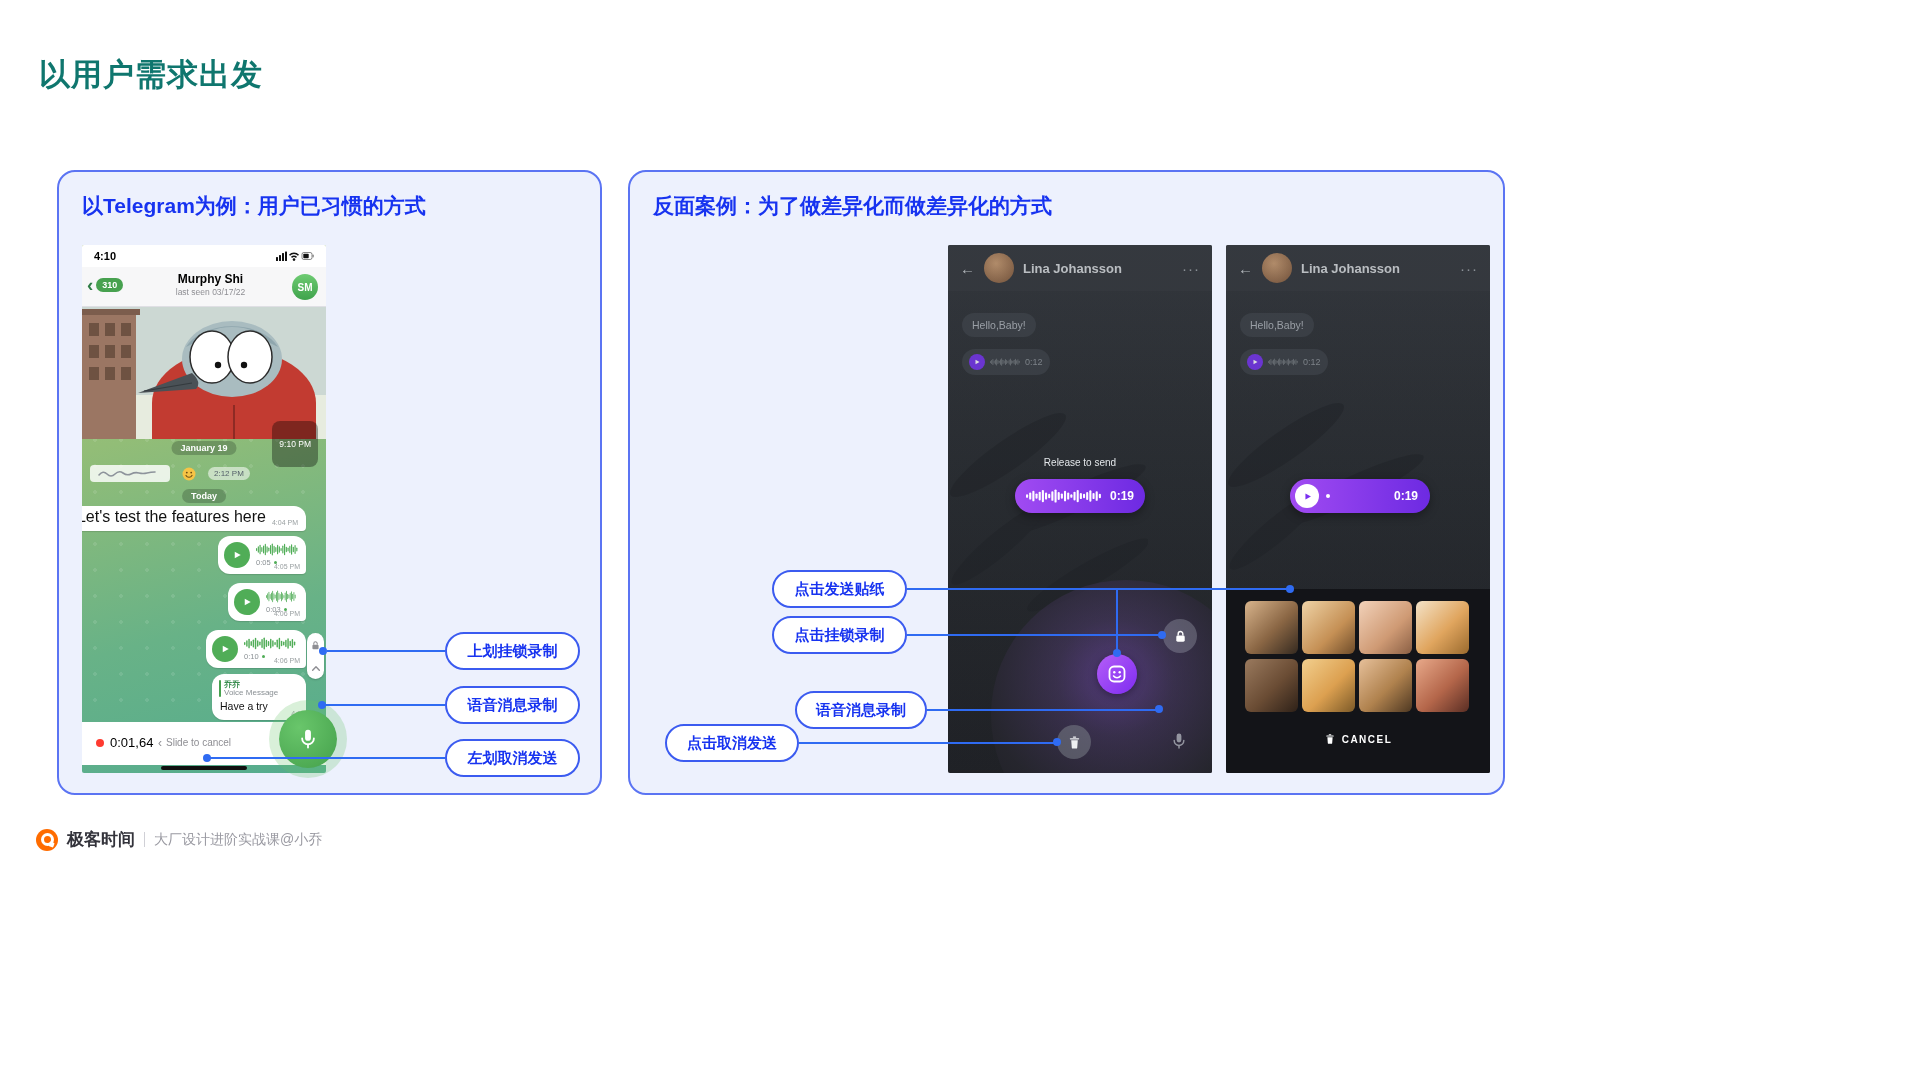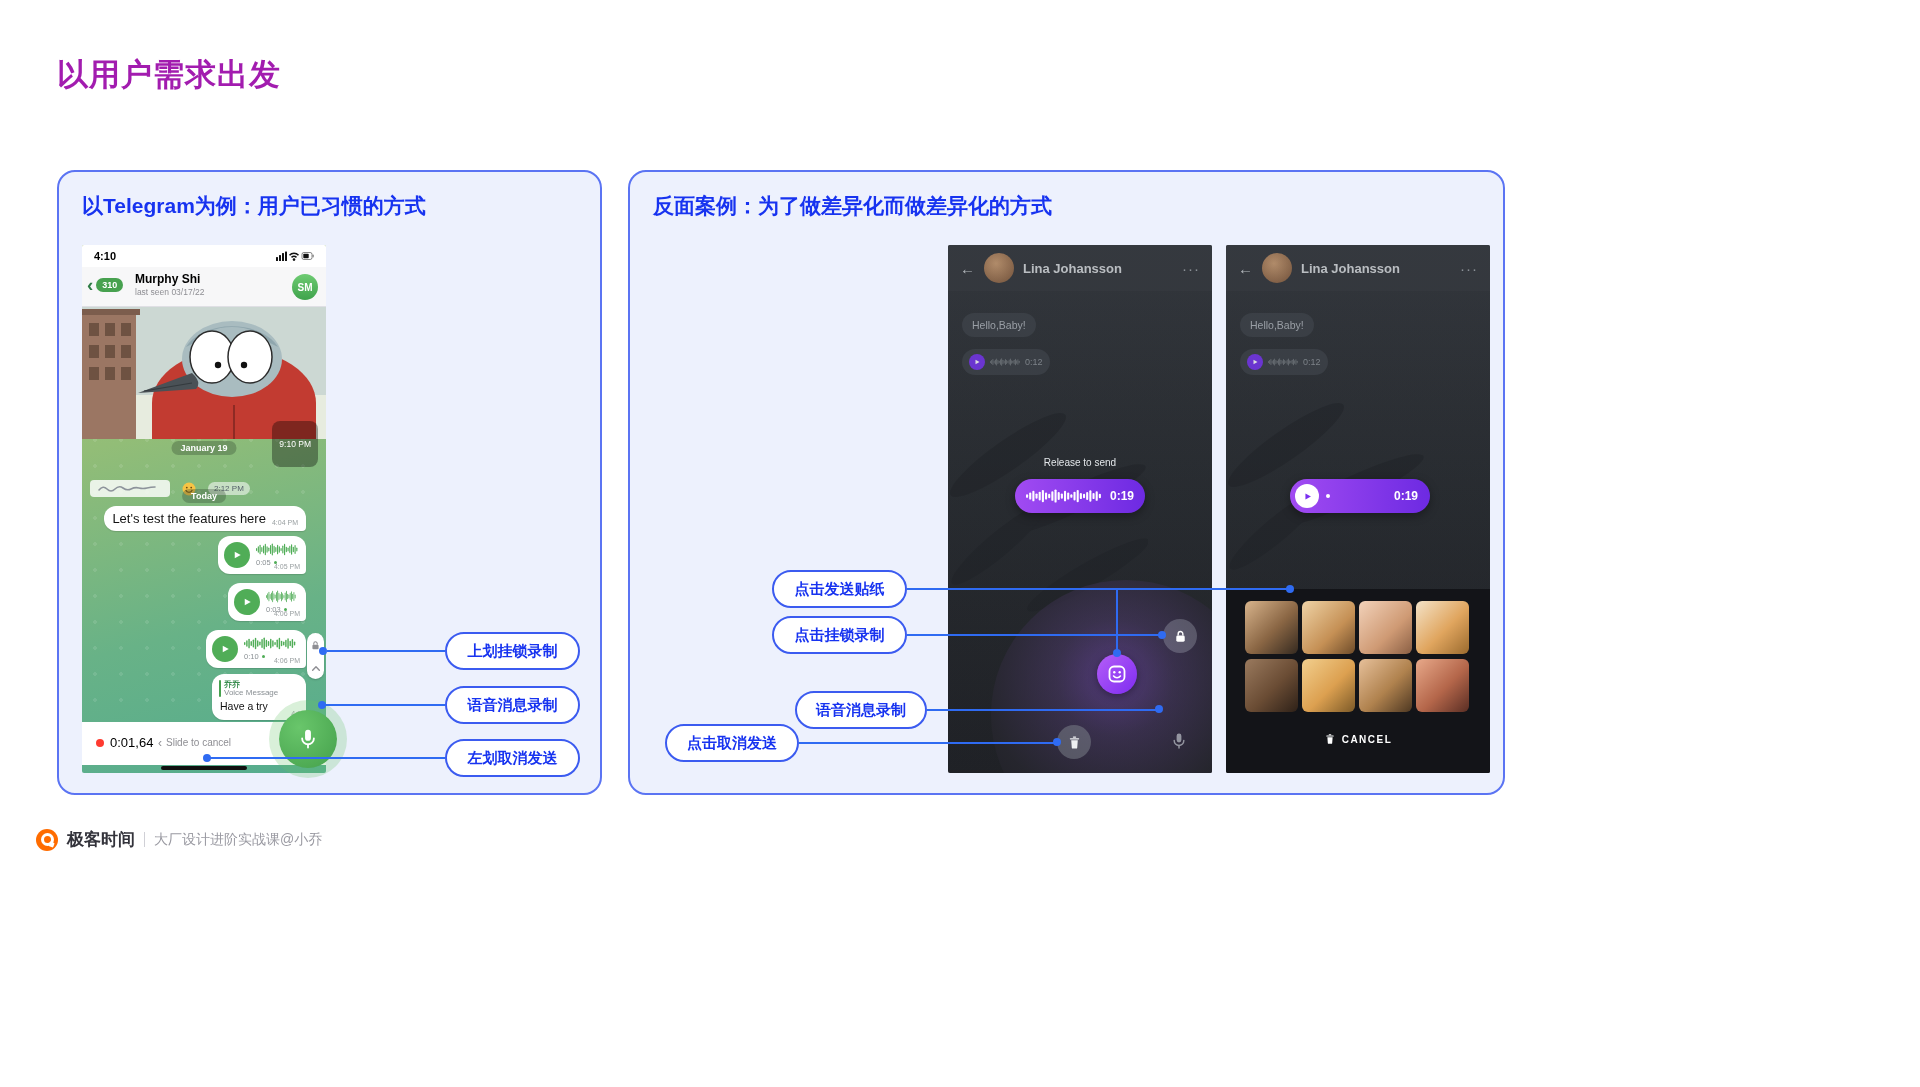--- a/index.html
+++ b/index.html
@@ -1,19 +1,19 @@
 <!DOCTYPE html>
 <html><head>
 <meta charset="utf-8">
 <style>
   html,body{margin:0;padding:0;background:#fff;}
   .canvas{position:relative;width:1920px;height:1087px;background:#ffffff;font-family:"Liberation Sans",sans-serif;overflow:hidden;}
 
   
-  .main-title{position:absolute;left:57px;top:50px;color:#a21caf;font-size:31px;font-weight:800;line-height:50px;letter-spacing:1px;}
+  .main-title{position:absolute;left:39px;top:50px;color:#0f766e;font-size:31px;font-weight:800;line-height:50px;letter-spacing:1px;}
   .title-row{display:flex;align-items:center;}
   .play-tri{display:inline-block;width:0;height:0;border-left:20px solid #1733f0;border-top:12px solid transparent;border-bottom:12px solid transparent;margin-left:22px;}
 
   
   .panel{position:absolute;background:#edf1fd;border:2px solid #5b74f3;border-radius:18px;box-sizing:border-box;}
   .panel-tg{left:57px;top:170px;width:545px;height:625px;}
   .panel-neg{left:628px;top:170px;width:877px;height:625px;}
   .panel-title{position:absolute;left:23px;top:20px;margin:0;font-size:21px;font-weight:700;color:#1733f0;}
 
   
@@ -27,33 +27,33 @@
   .tg-phone{left:23px;top:73px;width:244px;height:528px;
     background-image:radial-gradient(circle,rgba(255,255,255,0.10) 1.6px,transparent 1.9px),
       linear-gradient(165deg,#aac47c 0%,#92bd77 35%,#68b287 70%,#55ac8e 100%);
     background-size:26px 26px,100% 100%;}
   .tg-status{position:absolute;top:0;left:0;right:0;height:22px;background:#fff;display:flex;align-items:center;justify-content:space-between;padding:1px 12px;box-sizing:border-box;}
   .tg-time{font-size:11px;font-weight:700;color:#000;}
   .tg-nav{position:absolute;top:22px;left:0;right:0;height:40px;background:#f7f7f8;border-bottom:1px solid #dfdfe4;box-sizing:border-box;}
   .tg-back{position:absolute;left:5px;top:10px;display:flex;align-items:center;gap:3px;}
   .back-ch{color:#2f7d46;font-size:19px;line-height:16px;font-weight:700;}
   .badge{background:#47a14f;color:#fff;font-size:9px;font-weight:700;border-radius:9px;padding:2px 6px;}
-  .tg-head-c{position:absolute;left:40px;right:40px;top:5px;text-align:left;padding-left:13px;}
+  .tg-head-c{position:absolute;left:40px;right:40px;top:5px;text-align:center;padding-left:13px;}
   .tg-name{font-size:12px;font-weight:700;color:#000;}
   .tg-seen{font-size:8.5px;color:#8e8e93;margin-top:1px;}
   .tg-avatar{position:absolute;right:8px;top:7px;width:26px;height:26px;border-radius:50%;background:linear-gradient(180deg,#6ecb72,#3fa34c);color:#fff;font-size:10px;font-weight:700;display:flex;align-items:center;justify-content:center;}
   .tg-photo{position:absolute;top:62px;left:0;width:244px;height:132px;}
   .photo-time{position:absolute;right:8px;top:176px;background:rgba(0,0,0,0.35);color:#fff;font-size:8.5px;padding:18px 7px;border-radius:8px;z-index:2;}
   .date-pill{position:absolute;left:50%;transform:translateX(-50%);background:rgba(40,60,40,0.30);color:#fff;font-size:9px;font-weight:700;padding:2px 9px;border-radius:9px;white-space:nowrap;}
-  .stk-row{position:absolute;left:8px;top:235px;display:flex;align-items:center;gap:12px;justify-content:center;}
+  .stk-row{position:absolute;left:8px;top:220px;display:flex;align-items:center;gap:12px;justify-content:center;}
   .scribble{width:80px;height:17px;background:rgba(255,255,255,0.82);border-radius:4px;display:flex;align-items:center;justify-content:center;}
   .time-chip{background:rgba(255,255,255,0.55);color:#55606a;font-size:8px;padding:2px 6px;border-radius:8px;}
   .msg{position:absolute;background:#fff;border-radius:12px 12px 4px 12px;box-shadow:0 1px 1px rgba(0,0,0,0.13);box-sizing:border-box;}
   .msg-text-bubble{top:261px;right:20px;height:25px;padding:5px 8px;display:flex;align-items:flex-end;gap:6px;}
-  .msg-text{font-size:13px;color:#121212;white-space:nowrap;}
+  .msg-text{font-size:16px;color:#121212;white-space:nowrap;}
   .msg-time{font-size:7px;color:#9aa0a2;white-space:nowrap;}
   .voice{height:38px;}
   .vplay{position:absolute;left:6px;top:6px;width:26px;height:26px;border-radius:50%;background:#50ad57;display:flex;align-items:center;justify-content:center;color:#fff;}
   .vplay svg{width:12px;height:12px;}
   .vcol{position:absolute;left:38px;top:7px;}
   .wave{display:block;color:#50ad57;}
   .vdur{font-size:7.5px;color:#8a9094;margin-top:2px;display:flex;align-items:center;gap:3px;}
   .udot{width:3px;height:3px;border-radius:50%;background:#50ad57;display:inline-block;}
   .vtime{position:absolute;right:6px;bottom:4px;font-size:7px;color:#9aa0a2;}
   .tg-lock{position:absolute;right:2px;top:388px;width:17px;height:46px;background:#fff;border-radius:9px;box-shadow:0 1px 2px rgba(0,0,0,0.18);display:flex;flex-direction:column;align-items:center;justify-content:space-between;padding:7px 0;box-sizing:border-box;z-index:3;color:#8e8e93;}

